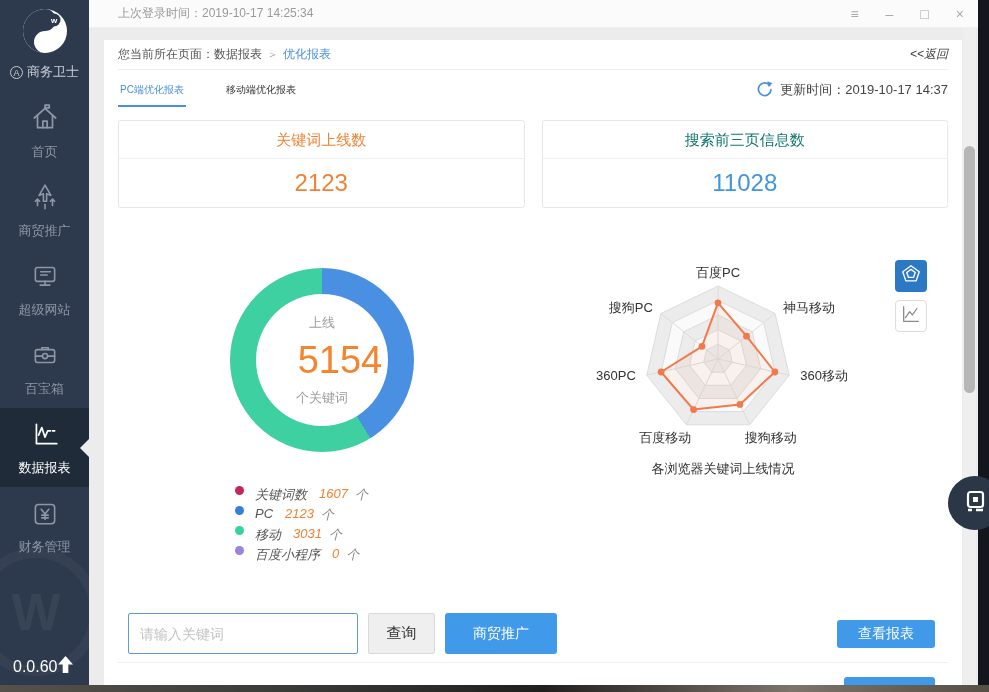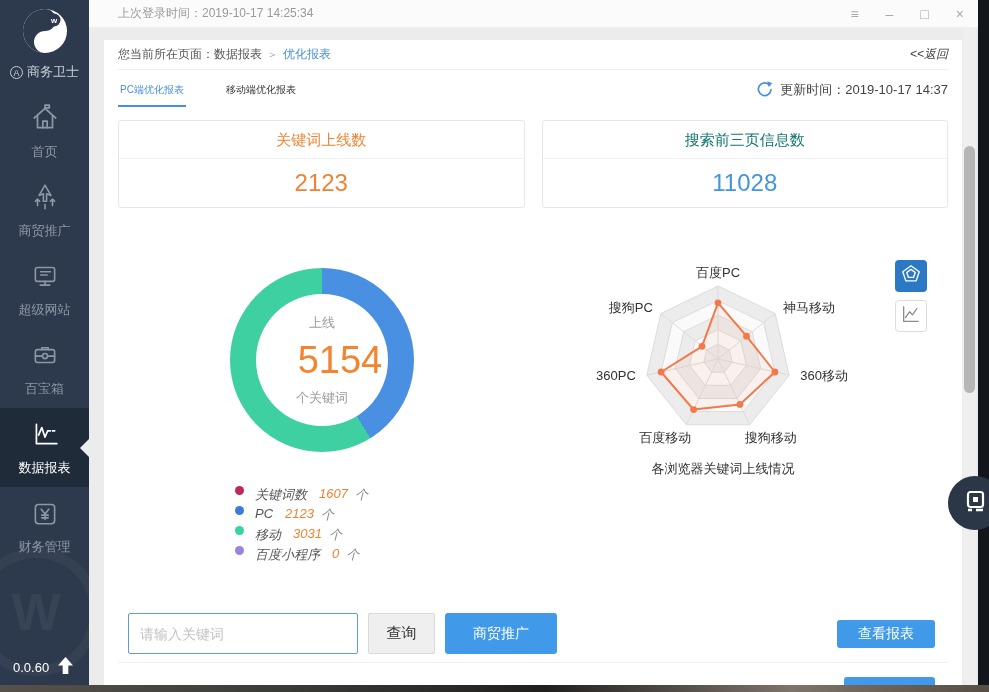--- a/index.html
+++ b/index.html
@@ -24,21 +24,21 @@
     gap:7px; font-size:13px; cursor:pointer; position:relative; }
   .nav-item svg { stroke:#8d97a5; }
   .nav-item.active { background:#202b3a; color:#fff; }
   .nav-item.active svg { stroke:#fff; }
   .nav-item.active::after { content:''; position:absolute; right:0; top:50%; transform:translateY(-50%);
     border-top:9px solid transparent; border-bottom:9px solid transparent; border-right:9px solid #ececec; }
   .watermark { position:absolute; left:-28px; top:548px; width:128px; height:128px; border-radius:50%;
     border:10px solid rgba(255,255,255,0.04); display:flex; align-items:center; justify-content:center;
     color:rgba(255,255,255,0.05); font-size:52px; font-weight:bold; }
   .version-row { position:absolute; bottom:8px; left:0; width:100%; display:flex; align-items:center;
-    justify-content:space-between; padding:0 16px 0 13px; color:#fff; font-size:13px; }
+    justify-content:space-between; padding:0 16px 0 13px; color:#fff; font-size:16px; }
 
   
   .main { flex:1; display:flex; flex-direction:column; min-width:0; }
   .topbar { height:28px; background:#fbfbfb; border-bottom:1px solid #f0f0f0; display:flex;
     align-items:center; padding:0 14px 0 29px; font-size:12px; color:#9a9a9a; flex-shrink:0; }
   .win-controls { margin-left:auto; display:flex; gap:27px; color:#a9a9a9; }
   .win-controls span { cursor:pointer; font-size:14px; line-height:14px; }
   .content { flex:1; background:#ececec; padding:12px 16px 0 15px; position:relative; overflow:hidden; }
   .panel { background:#fff; height:645px; padding:0 14px; overflow:hidden; }
 

